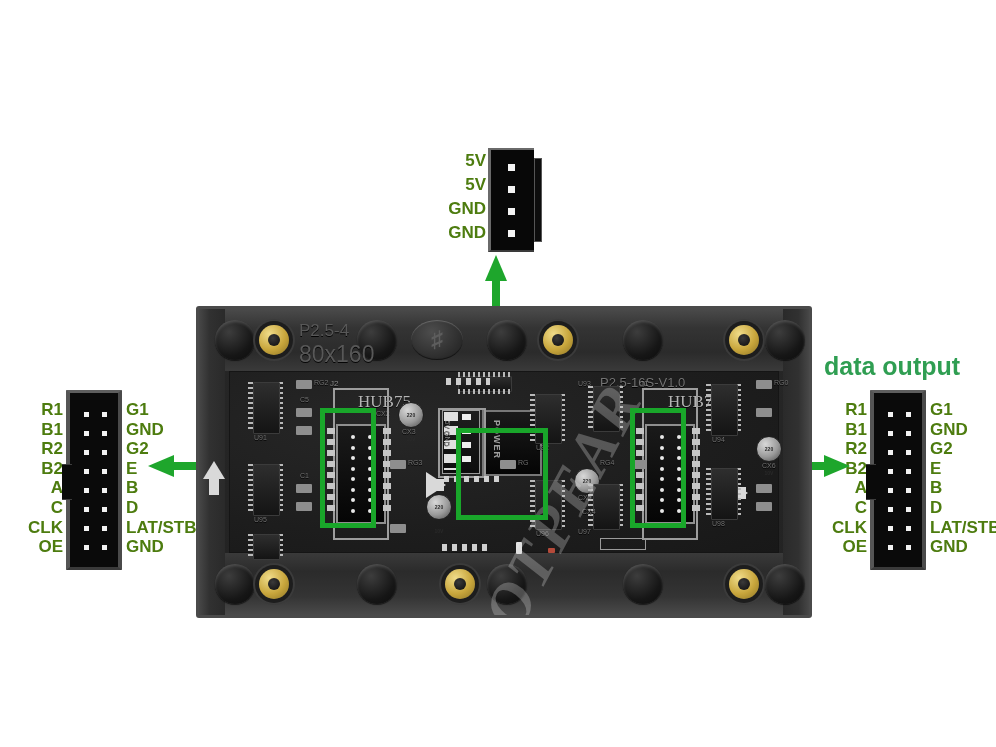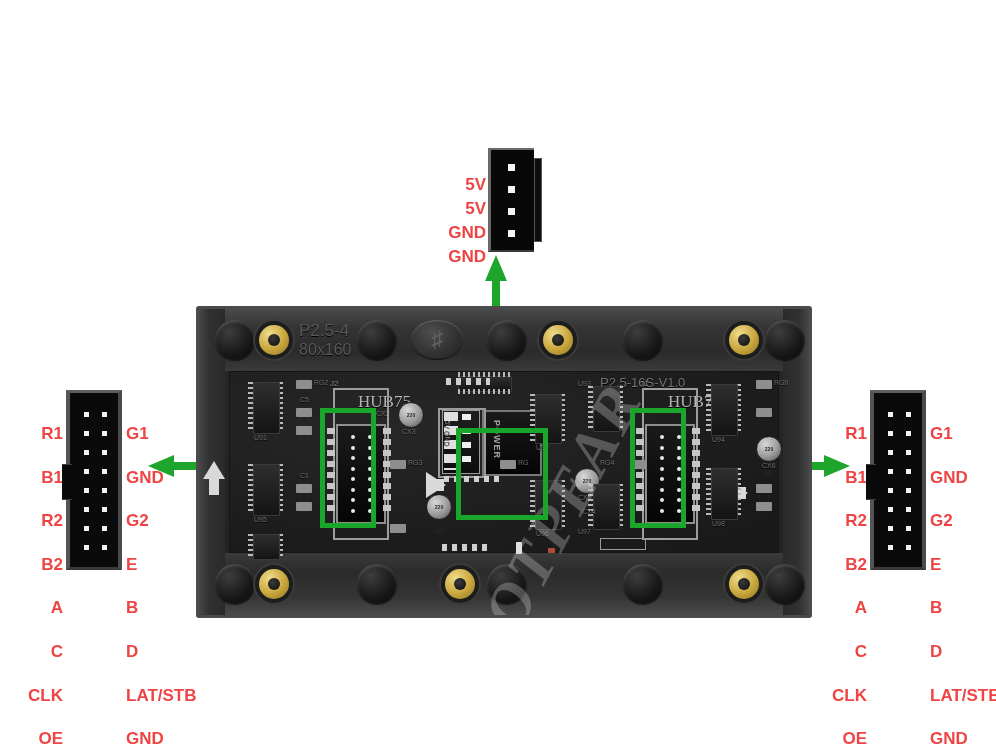--- a/index.html
+++ b/index.html
@@ -12,22 +12,22 @@
   }
   .stage{position:absolute;left:0;top:0;width:996px;height:747px;}
 
   
   .abs{position:absolute;}
   .hdr{
     font-size:25px;font-weight:bold;color:#2f9e52;
     letter-spacing:0px;white-space:nowrap;
   }
   .pinlbl{
-    font-size:17px;color:#ef4444;font-weight:bold;white-space:nowrap;
-    line-height:19.6px;font-family:"Liberation Sans", sans-serif;margin-top:24px;
+    font-size:17px;color:#4d7c0f;font-weight:bold;white-space:nowrap;
+    line-height:19.6px;font-family:"Liberation Sans", sans-serif;
   }
 
   
   .idc{position:absolute;width:56px;height:180px;}
   .idc .shell{
     position:absolute;left:0;top:0;width:56px;height:180px;
     background:#0a0a0a;
     border-left:4px solid #555;
     border-right:4px solid #4a4a4a;
     border-top:3px solid #5e5e5e;
@@ -266,20 +266,21 @@
       <div class="pinlbl">GND</div>
     </div>
   </div>
 
   <div class="abs" style="left:148px;top:455px;width:200px;height:22px;">
     <div class="arrow-head" style="left:0;top:0;border-top:11px solid transparent;border-bottom:11px solid transparent;border-right:26px solid #1ea62c;"></div>
     <div class="arrow-shaft" style="left:24px;top:7px;width:180px;height:8px;"></div>
   </div>
 
   <div class="abs" style="left:812px;top:352px;width:180px;height:222px;">
+    <div class="hdr abs" style="left:12px;top:0px;">data output</div>
 
     <div class="abs" style="left:0px;top:48px;width:55px;text-align:right;">
       <div class="pinlbl">R1</div>
       <div class="pinlbl">B1</div>
       <div class="pinlbl">R2</div>
       <div class="pinlbl">B2</div>
       <div class="pinlbl">A</div>
       <div class="pinlbl">C</div>
       <div class="pinlbl">CLK</div>
       <div class="pinlbl">OE</div>
@@ -336,21 +337,21 @@
     <div class="brass" style="left:60px;top:16px;"></div>
     <div class="hole" style="left:158px;top:11px;"></div>
     <div class="emboss-logo" style="left:212px;top:11px;">♯</div>
     <div class="hole" style="left:288px;top:11px;"></div>
     <div class="brass" style="left:344px;top:16px;"></div>
     <div class="hole" style="left:424px;top:11px;"></div>
     <div class="brass" style="left:530px;top:16px;"></div>
     <div class="hole" style="left:566px;top:11px;"></div>
 
     <div class="silk" style="left:100px;top:12px;font-size:17px;color:#585858;">P2.5-4</div>
-    <div class="silk" style="left:100px;top:32px;font-size:16px;color:#585858;">80x160</div>
+    <div class="silk" style="left:100px;top:32px;font-size:23px;color:#585858;">80x160</div>
 
     <div class="hole" style="left:16px;bottom:11px;"></div>
     <div class="brass" style="left:60px;bottom:16px;"></div>
     <div class="hole" style="left:158px;bottom:11px;"></div>
     <div class="brass" style="left:246px;bottom:16px;"></div>
     <div class="hole" style="left:288px;bottom:11px;"></div>
     <div class="hole" style="left:424px;bottom:11px;"></div>
     <div class="brass" style="left:530px;bottom:16px;"></div>
     <div class="hole" style="left:566px;bottom:11px;"></div>
 

